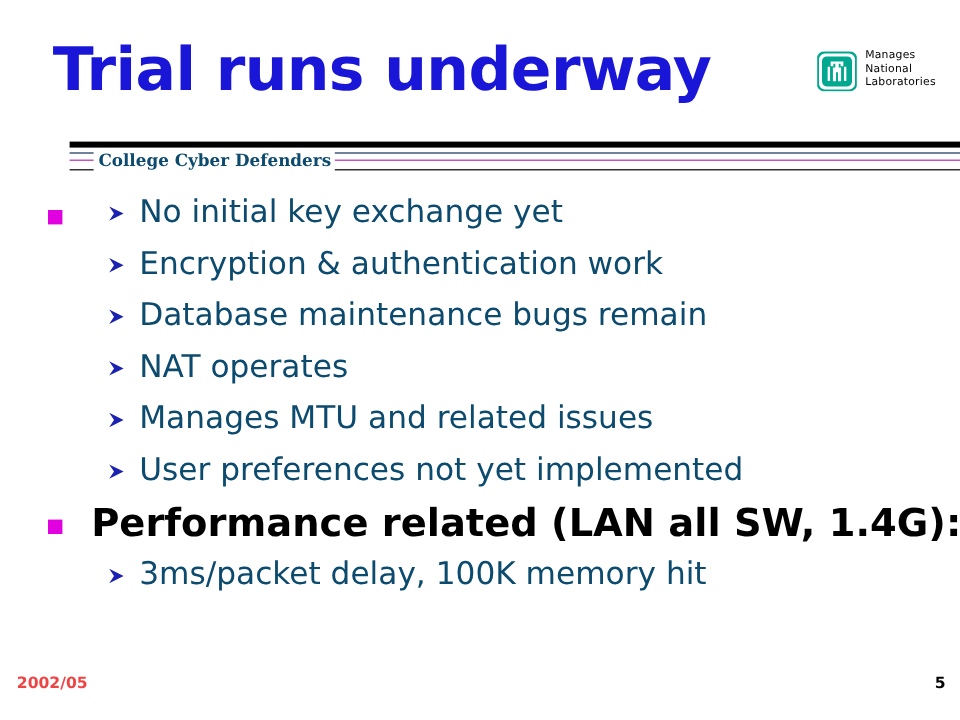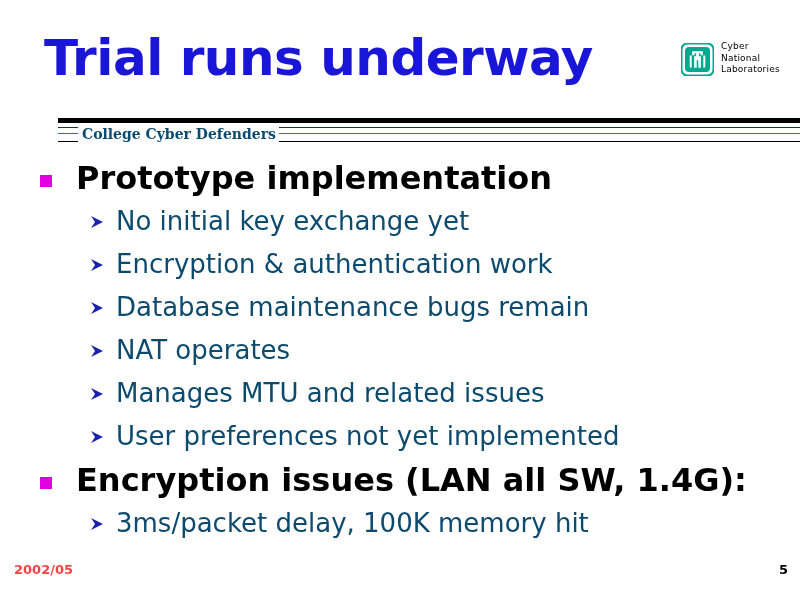--- a/index.html
+++ b/index.html
@@ -187,21 +187,21 @@
   <div class="logo-block">
     <span class="logo-mark">
       <svg width="33" height="33" viewBox="0 0 33 33" xmlns="http://www.w3.org/2000/svg">
         <rect x="0.5" y="0.5" width="32" height="32" rx="6" ry="6" fill="none" stroke="#00a88f" stroke-width="2"></rect>
         <rect x="4" y="4" width="25" height="25" rx="4" ry="4" fill="#00a88f"></rect>
         <path d="M11.2 8.2 h10.6 v4.0 h-2.3 v-2.0 h-1.6 v3.0 h2.0 v11.6 h-2.6 v-7.5 h-1.6 v7.5 h-2.6 v-11.6 h2.0 v-3.0 h-1.6 v2.0 h-2.3 z" fill="#ffffff"></path>
         <path d="M8.7 12.6 h2.0 v11.8 h-2.0 z M22.3 12.6 h2.0 v11.8 h-2.0 z" fill="#ffffff"></path>
       </svg>
     </span>
     <div class="logo-text">
-      <div>Cyber</div>
+      <div>Manages</div>
       <div>National</div>
       <div>Laboratories</div>
     </div>
   </div>
 
   <div class="band">
     <div class="band-thick"></div>
 
     <div class="rule rule-left  r1 rule-navy"></div>
     <div class="rule rule-left  r2 rule-magenta"></div>
@@ -211,21 +211,20 @@
     <div class="rule rule-right r2 rule-magenta"></div>
     <div class="rule rule-right r3 rule-black"></div>
 
     <div class="band-label">College Cyber Defenders</div>
   </div>
 
   <div class="body">
 
     <div class="l1">
       <span class="marker"></span>
-      <span>Prototype implementation</span>
     </div>
 
     <div class="l2">
       <span class="marker">
         <svg width="15" height="14" viewBox="0 0 15 14" xmlns="http://www.w3.org/2000/svg">
           <path d="M1 1 L13 7 L1 13 L5 7 Z" fill="#1c22b0"></path>
         </svg>
       </span>
       <span>No initial key exchange yet</span>
     </div>
@@ -270,21 +269,21 @@
       <span class="marker">
         <svg width="15" height="14" viewBox="0 0 15 14" xmlns="http://www.w3.org/2000/svg">
           <path d="M1 1 L13 7 L1 13 L5 7 Z" fill="#1c22b0"></path>
         </svg>
       </span>
       <span>User preferences not yet implemented</span>
     </div>
 
     <div class="l1">
       <span class="marker"></span>
-      <span>Encryption issues (LAN all SW, 1.4G):</span>
+      <span>Performance related (LAN all SW, 1.4G):</span>
     </div>
 
     <div class="l2">
       <span class="marker">
         <svg width="15" height="14" viewBox="0 0 15 14" xmlns="http://www.w3.org/2000/svg">
           <path d="M1 1 L13 7 L1 13 L5 7 Z" fill="#1c22b0"></path>
         </svg>
       </span>
       <span>3ms/packet delay, 100K memory hit</span>
     </div>

